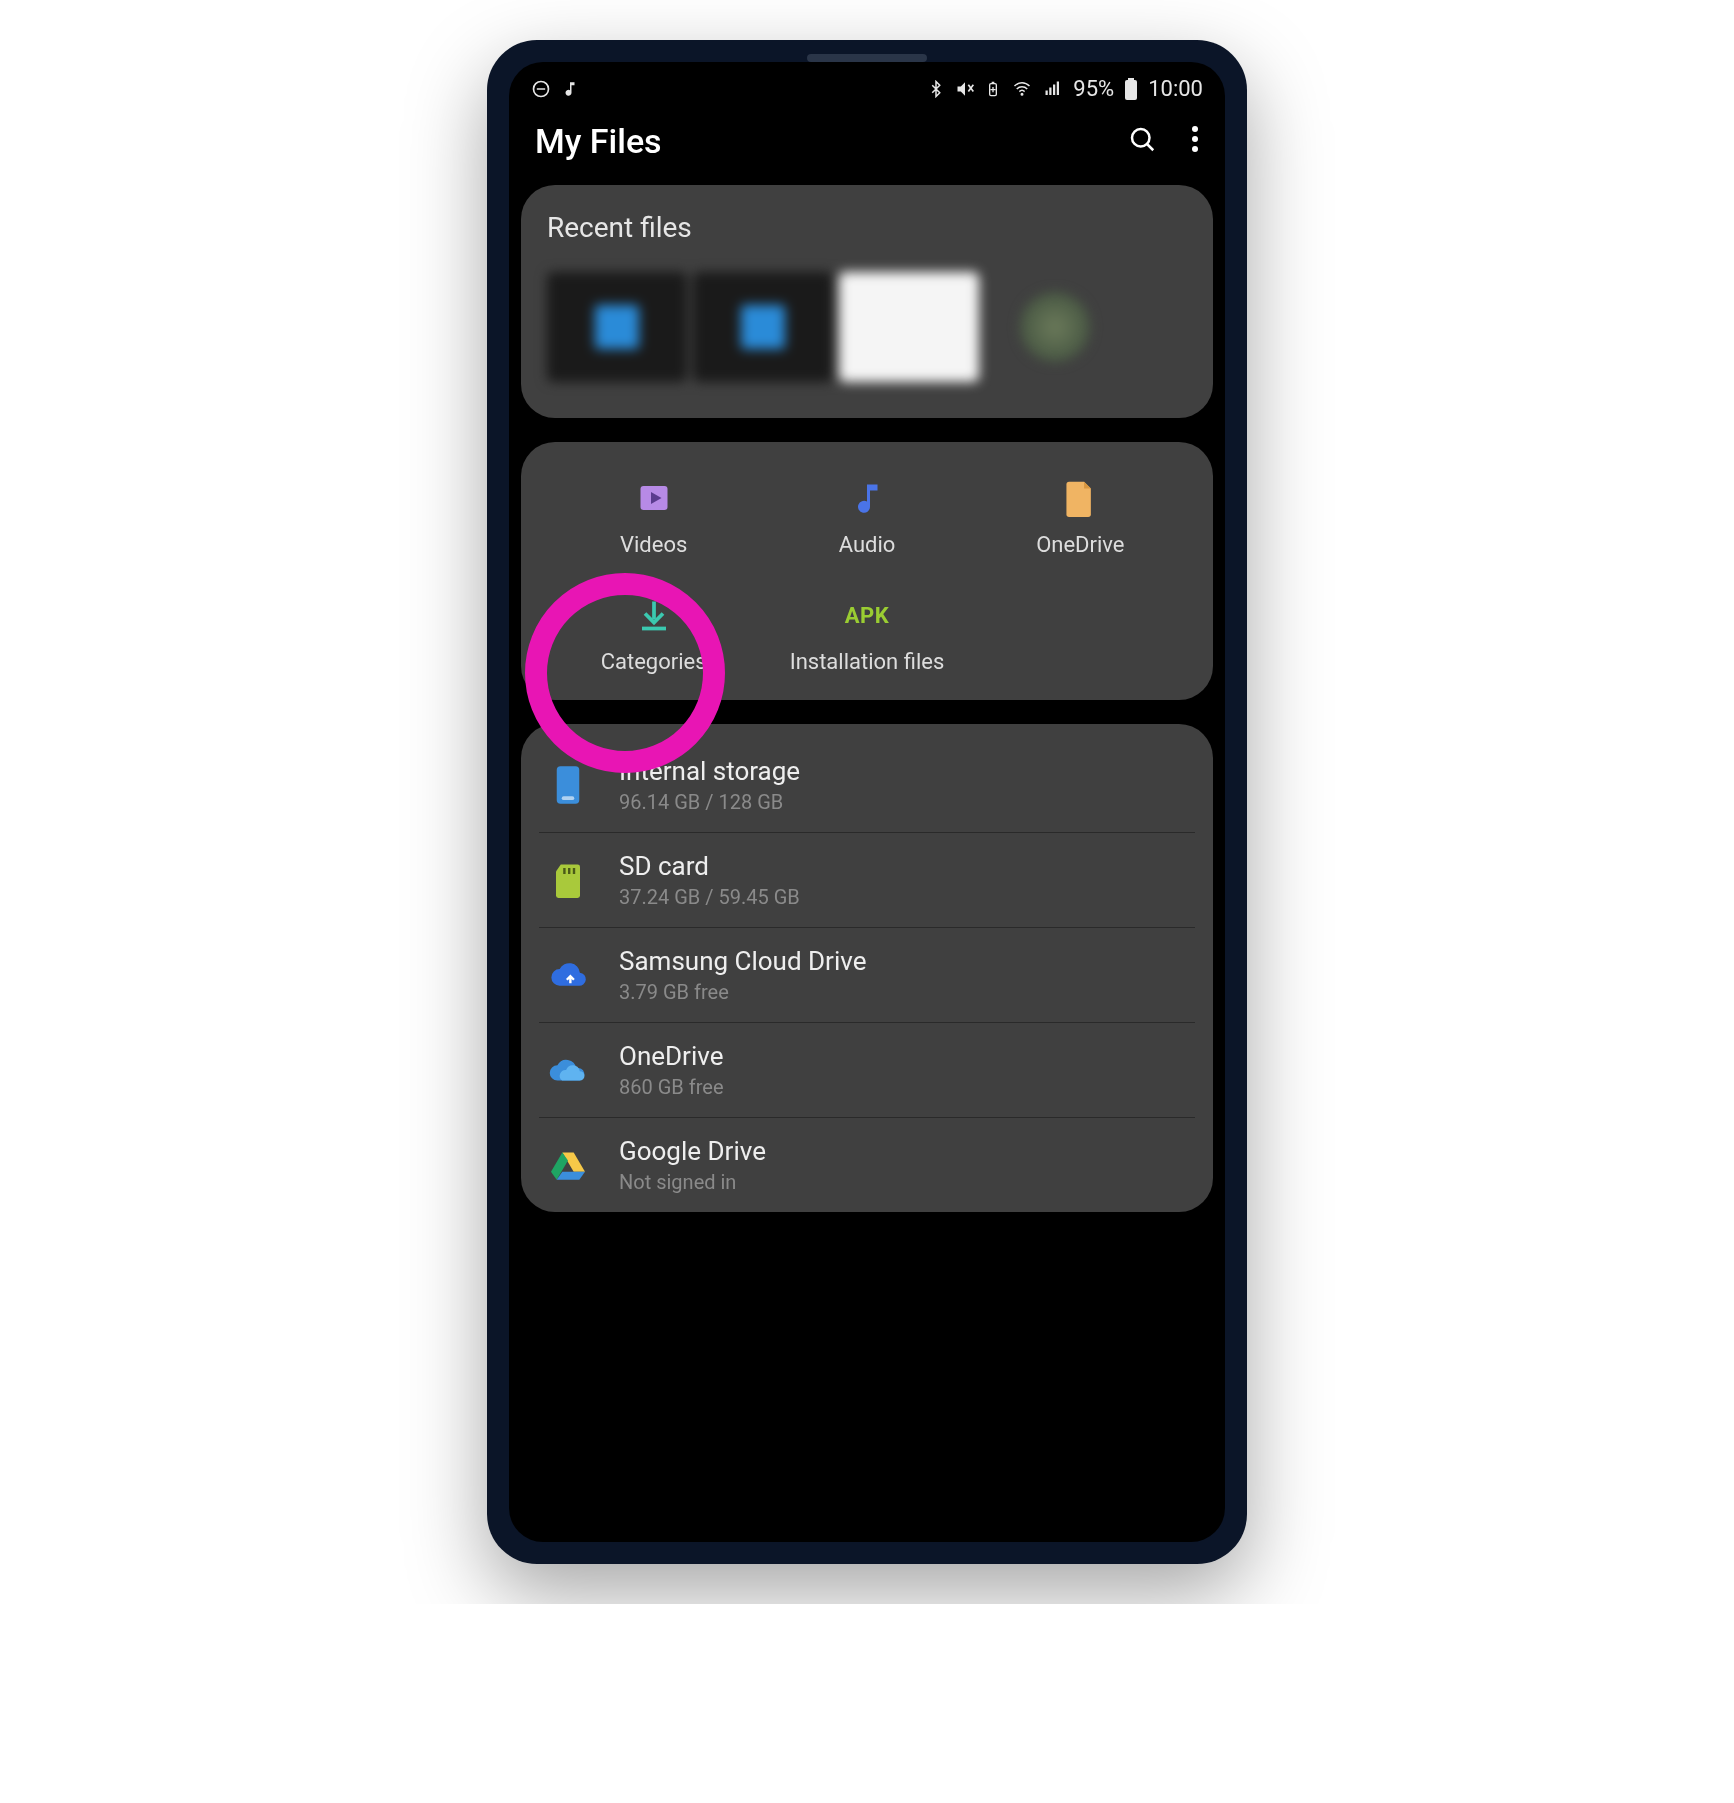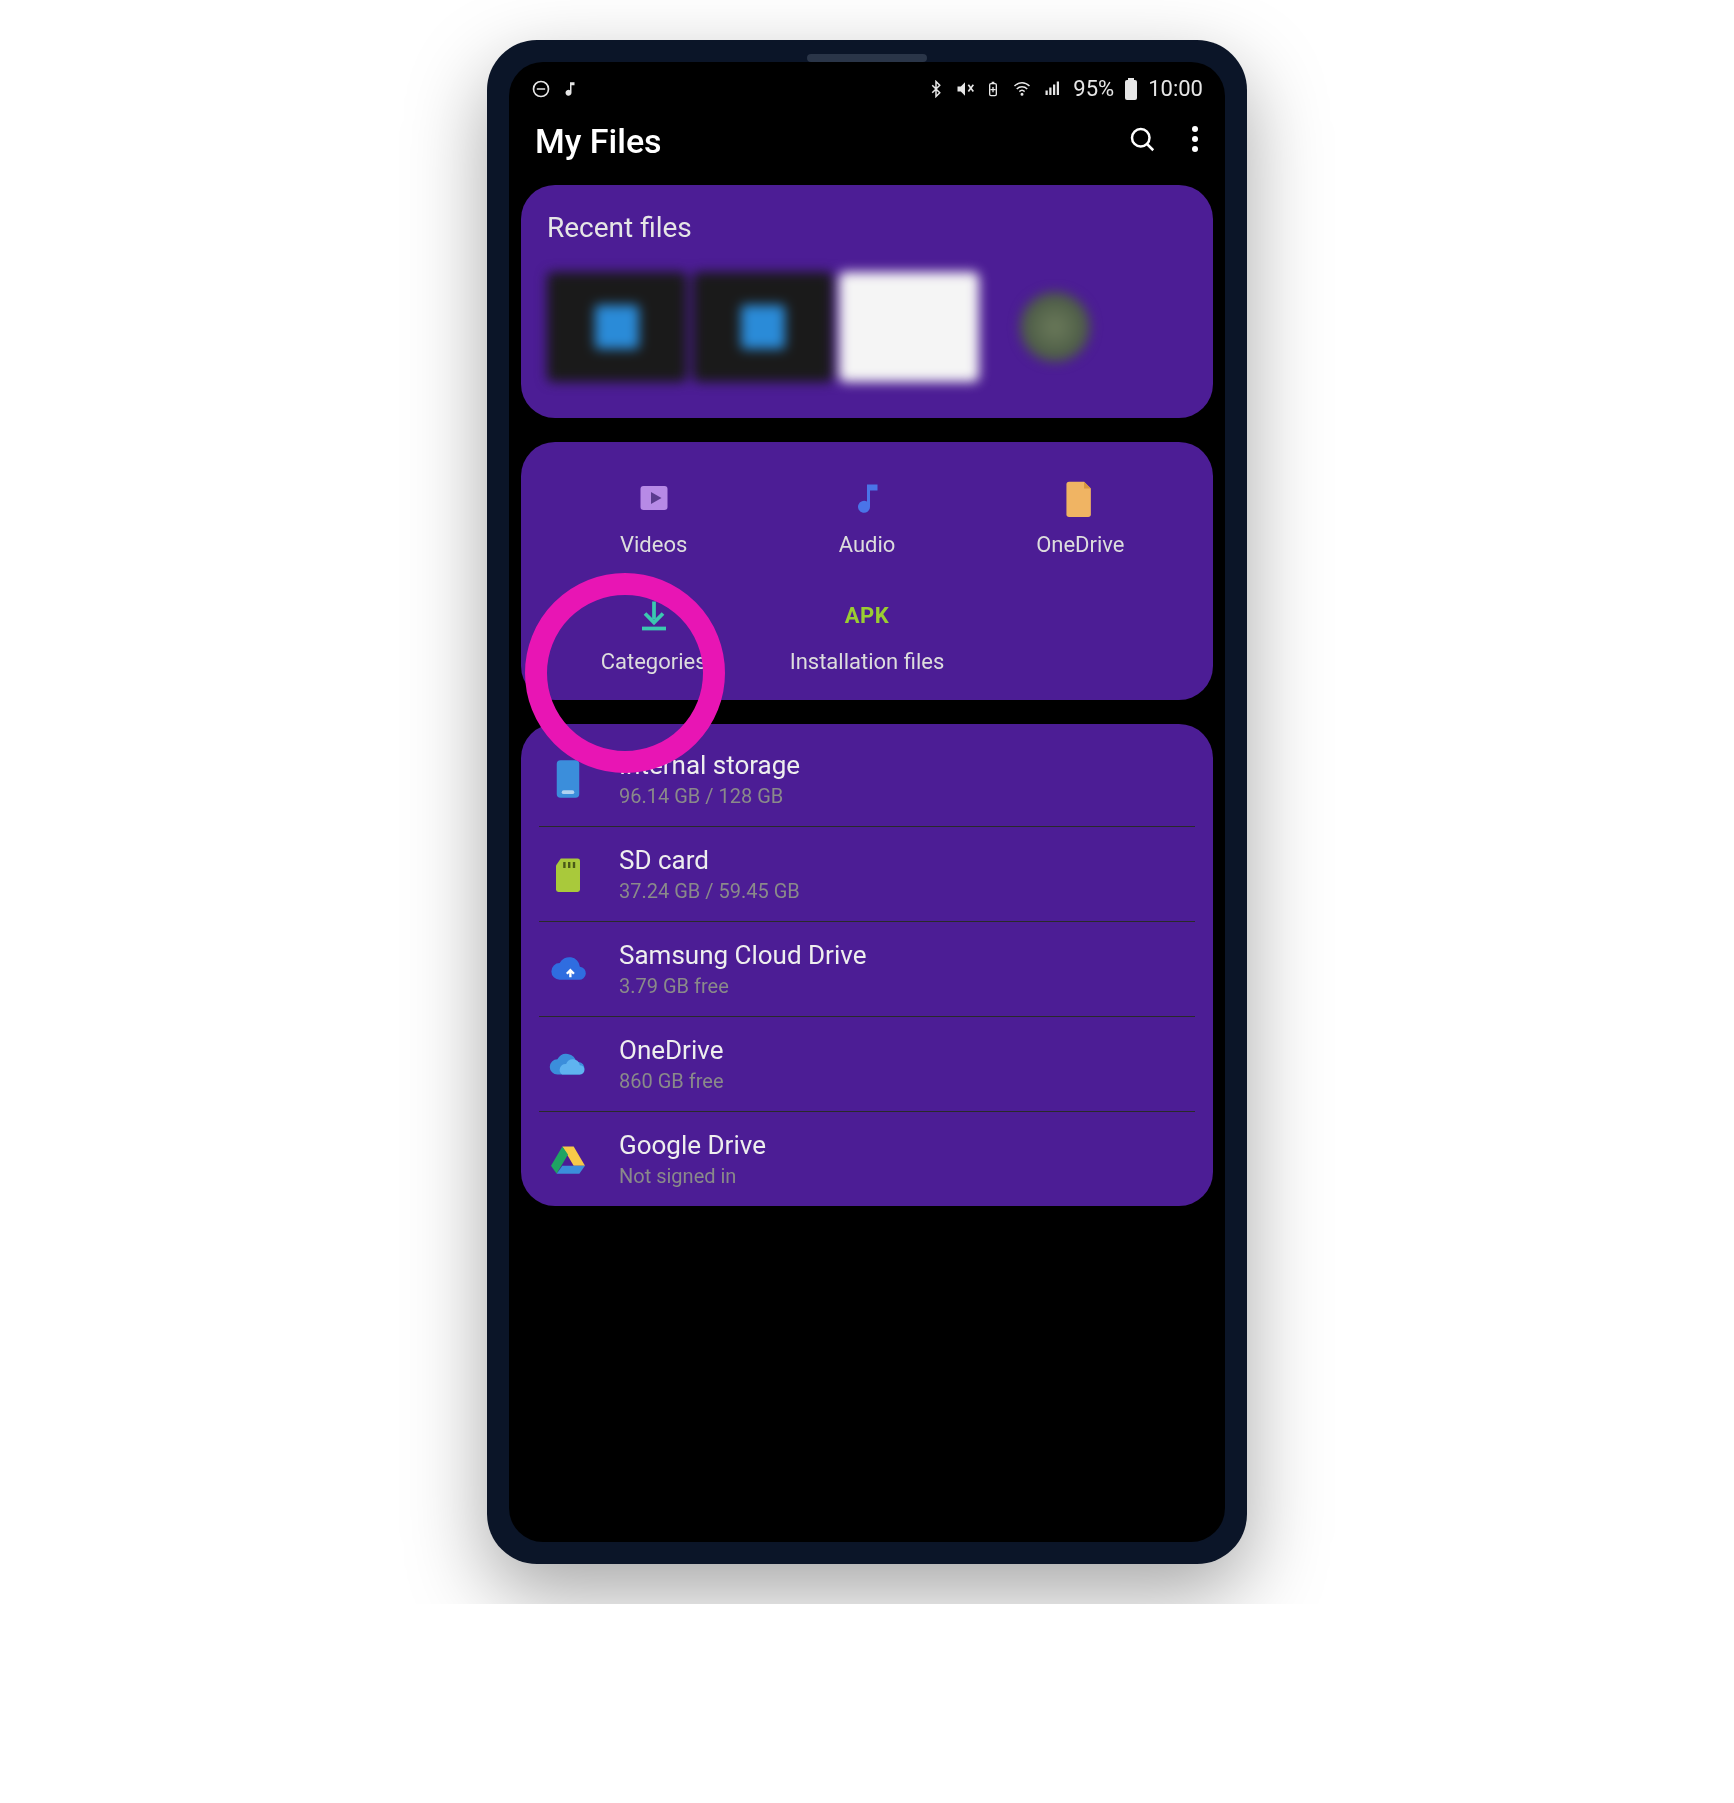--- a/index.html
+++ b/index.html
@@ -52,21 +52,21 @@
     align-items:center;
     padding: 10px 26px 24px 26px;
   }
   .app-title {
     font-size: 34px;
     font-weight:500;
     color:#fff;
   }
   .app-actions { display:flex; gap:34px; align-items:center; }
   .card {
-    background:#4c1d95;
+    background:#404040;
     border-radius:34px;
     margin: 0 12px 24px 12px;
     padding: 26px 26px;
   }
   .card-title {
     font-size:28px;
     color:#e6e6e6;
     margin-bottom:18px;
   }
   .recent-row {
@@ -273,21 +273,21 @@
         <div class="cat">
           <span class="cat-icon apk-label">APK</span>
 
           <span>Installation files</span>
         </div>
 
         <div class="highlight-ring"></div>
       </div>
     </div>
 
-    <div class="card storage-list-card" style="padding-top:8px;padding-bottom:0">
+    <div class="card storage-list-card" style="padding-top:14px;padding-bottom:0">
       <div class="storage-row">
         <span class="storage-icon">
           <svg width="26" height="40" viewBox="0 0 20 32" fill="#3b8edb">
               <rect x="1" y="1" width="18" height="30" rx="3"></rect>
               <rect x="5" y="25" width="10" height="3" rx="1.5" fill="#fff" opacity="0.6"></rect>
             </svg>
         </span>
         <div class="storage-txt">
           <span class="storage-title">Internal storage</span>
           <span class="storage-sub">96.14 GB / 128 GB</span>

